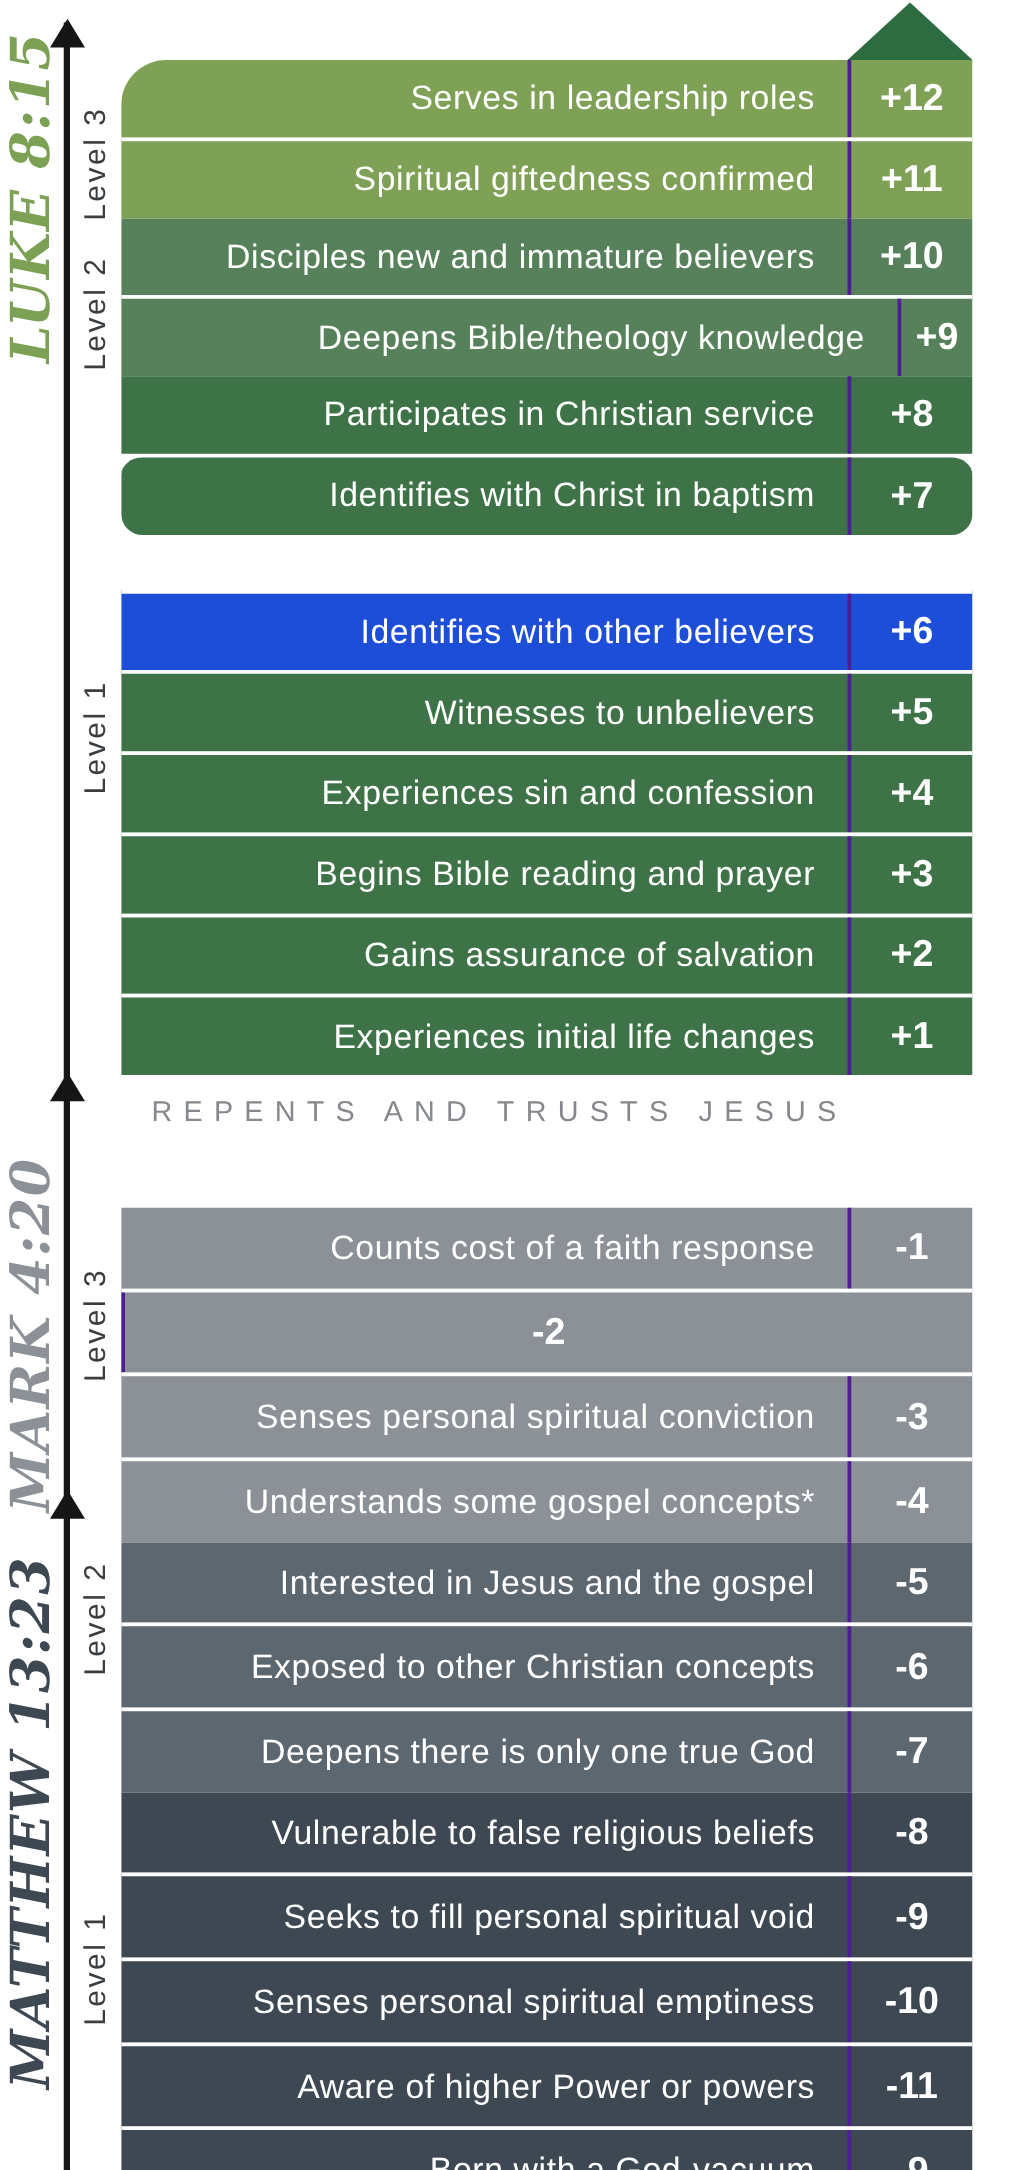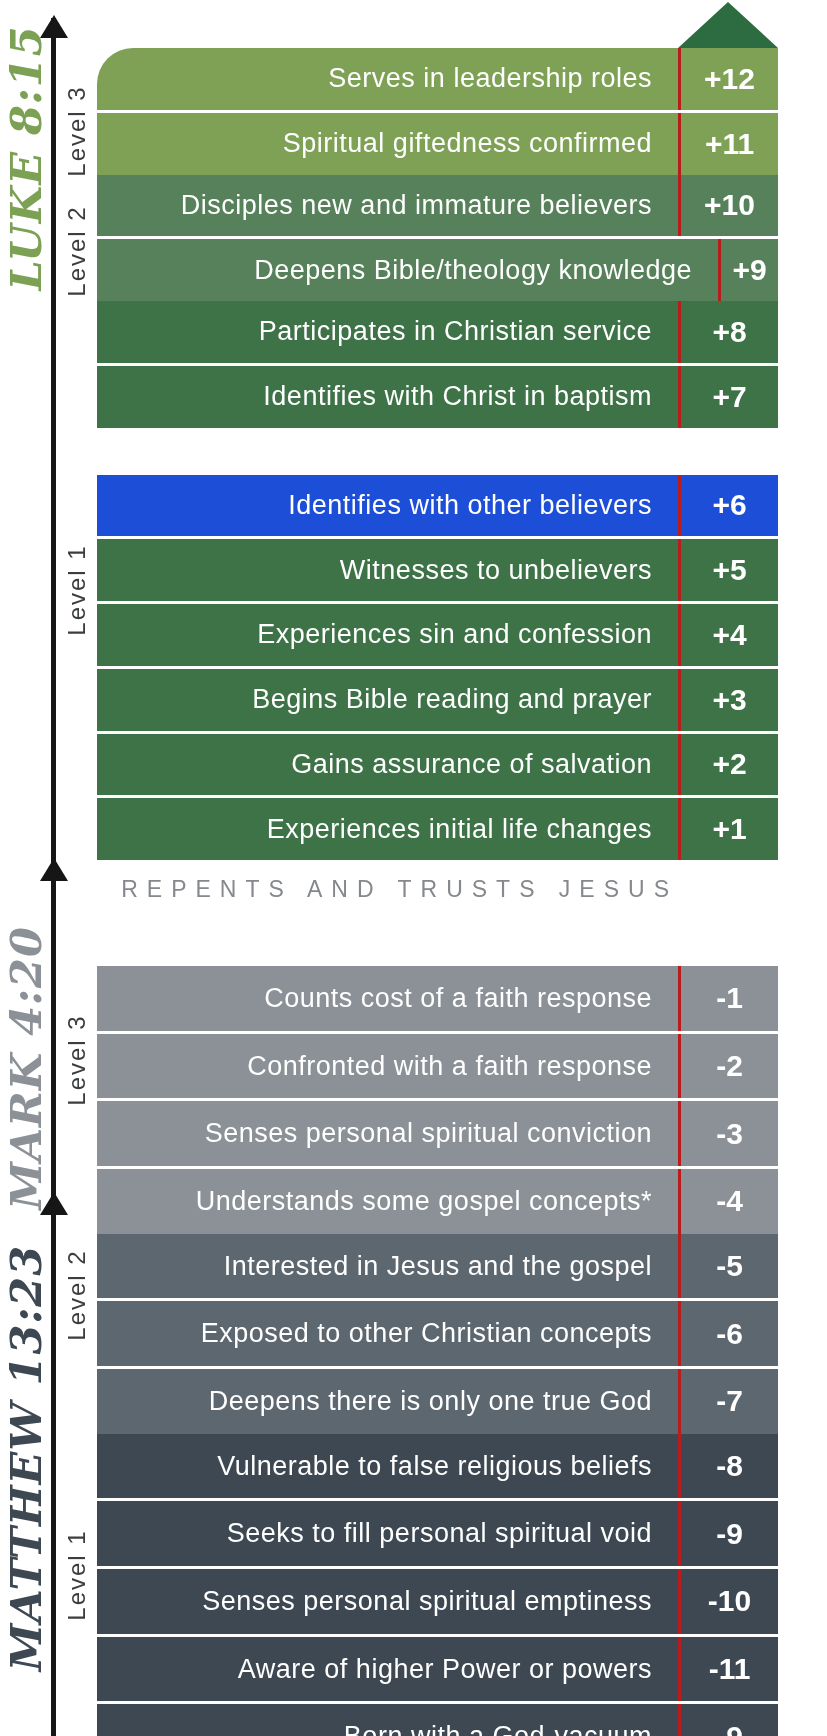--- a/index.html
+++ b/index.html
@@ -28,21 +28,21 @@
 
   
   .section{position:absolute;left:97px;width:681px;display:flex;flex-direction:column;}
   #positive-section{top:48px;height:812px;border-radius:36px 0 0 0;overflow:hidden;}
   #negative-section{top:966px;height:810px;overflow:hidden;}
   .row{flex:1 1 0;display:flex;box-sizing:border-box;min-height:0;}
   .row.sep{border-top:3px solid #ffffff;}
   .row .label{width:581px;box-sizing:border-box;display:flex;align-items:center;
               justify-content:flex-end;padding-right:26px;color:#ffffff;
               font-size:27px;letter-spacing:0.5px;text-align:center;}
-  .row .num{flex:1 1 auto;border-left:3px solid #b91c1c;display:flex;align-items:center;
+  .row .num{flex:1 1 auto;border-left:3px solid #4c1d95;display:flex;align-items:center;
             justify-content:center;color:#ffffff;font-size:30px;font-weight:bold;}
   .row.stub{flex:0 0 7px;border-top:3px solid #ffffff;}
 
   
   #divider-text{position:absolute;left:97px;top:876px;width:581px;text-align:right;
                 font-size:23px;letter-spacing:9px;color:#85888c;}
 </style>
 </head>
 <body>
 
@@ -81,21 +81,21 @@
         <div class="num">+10</div>
       </div>
       <div class="row sep" style="background: rgb(86, 129, 90); padding-left: 40px;">
         <div class="label">Deepens Bible/theology knowledge</div>
         <div class="num">+9</div>
       </div>
       <div class="row" style="background: rgb(62, 115, 72);">
         <div class="label">Participates in Christian service</div>
         <div class="num">+8</div>
       </div>
-      <div class="row sep" style="background: rgb(62, 115, 72);">
+      <div class="row sep" style="background: rgb(62, 115, 72); border-radius: 17px;">
         <div class="label">Identifies with Christ in baptism</div>
         <div class="num">+7</div>
       </div>
       <div class="row sep" style="background: #1d4ed8; margin-top: 44px;">
         <div class="label">Identifies with other believers</div>
         <div class="num">+6</div>
       </div>
       <div class="row sep" style="background: rgb(62, 115, 72);">
         <div class="label">Witnesses to unbelievers</div>
         <div class="num">+5</div>
@@ -119,21 +119,20 @@
     </div>
 
   <div id="divider-text" style="color: rgb(133, 136, 140);">REPENTS AND TRUSTS JESUS</div>
 
   <div class="section" id="negative-section">
       <div class="row" style="background: rgb(139, 145, 150);">
         <div class="label">Counts cost of a faith response</div>
         <div class="num">-1</div>
       </div>
       <div class="row sep" style="background: rgb(139, 145, 150);">
-        <div class="label">Confronted with a faith response</div>
         <div class="num">-2</div>
       </div>
       <div class="row sep" style="background: rgb(139, 145, 150);">
         <div class="label">Senses personal spiritual conviction</div>
         <div class="num">-3</div>
       </div>
       <div class="row sep" style="background: rgb(139, 145, 150);">
         <div class="label">Understands some gospel concepts*</div>
         <div class="num">-4</div>
       </div>

